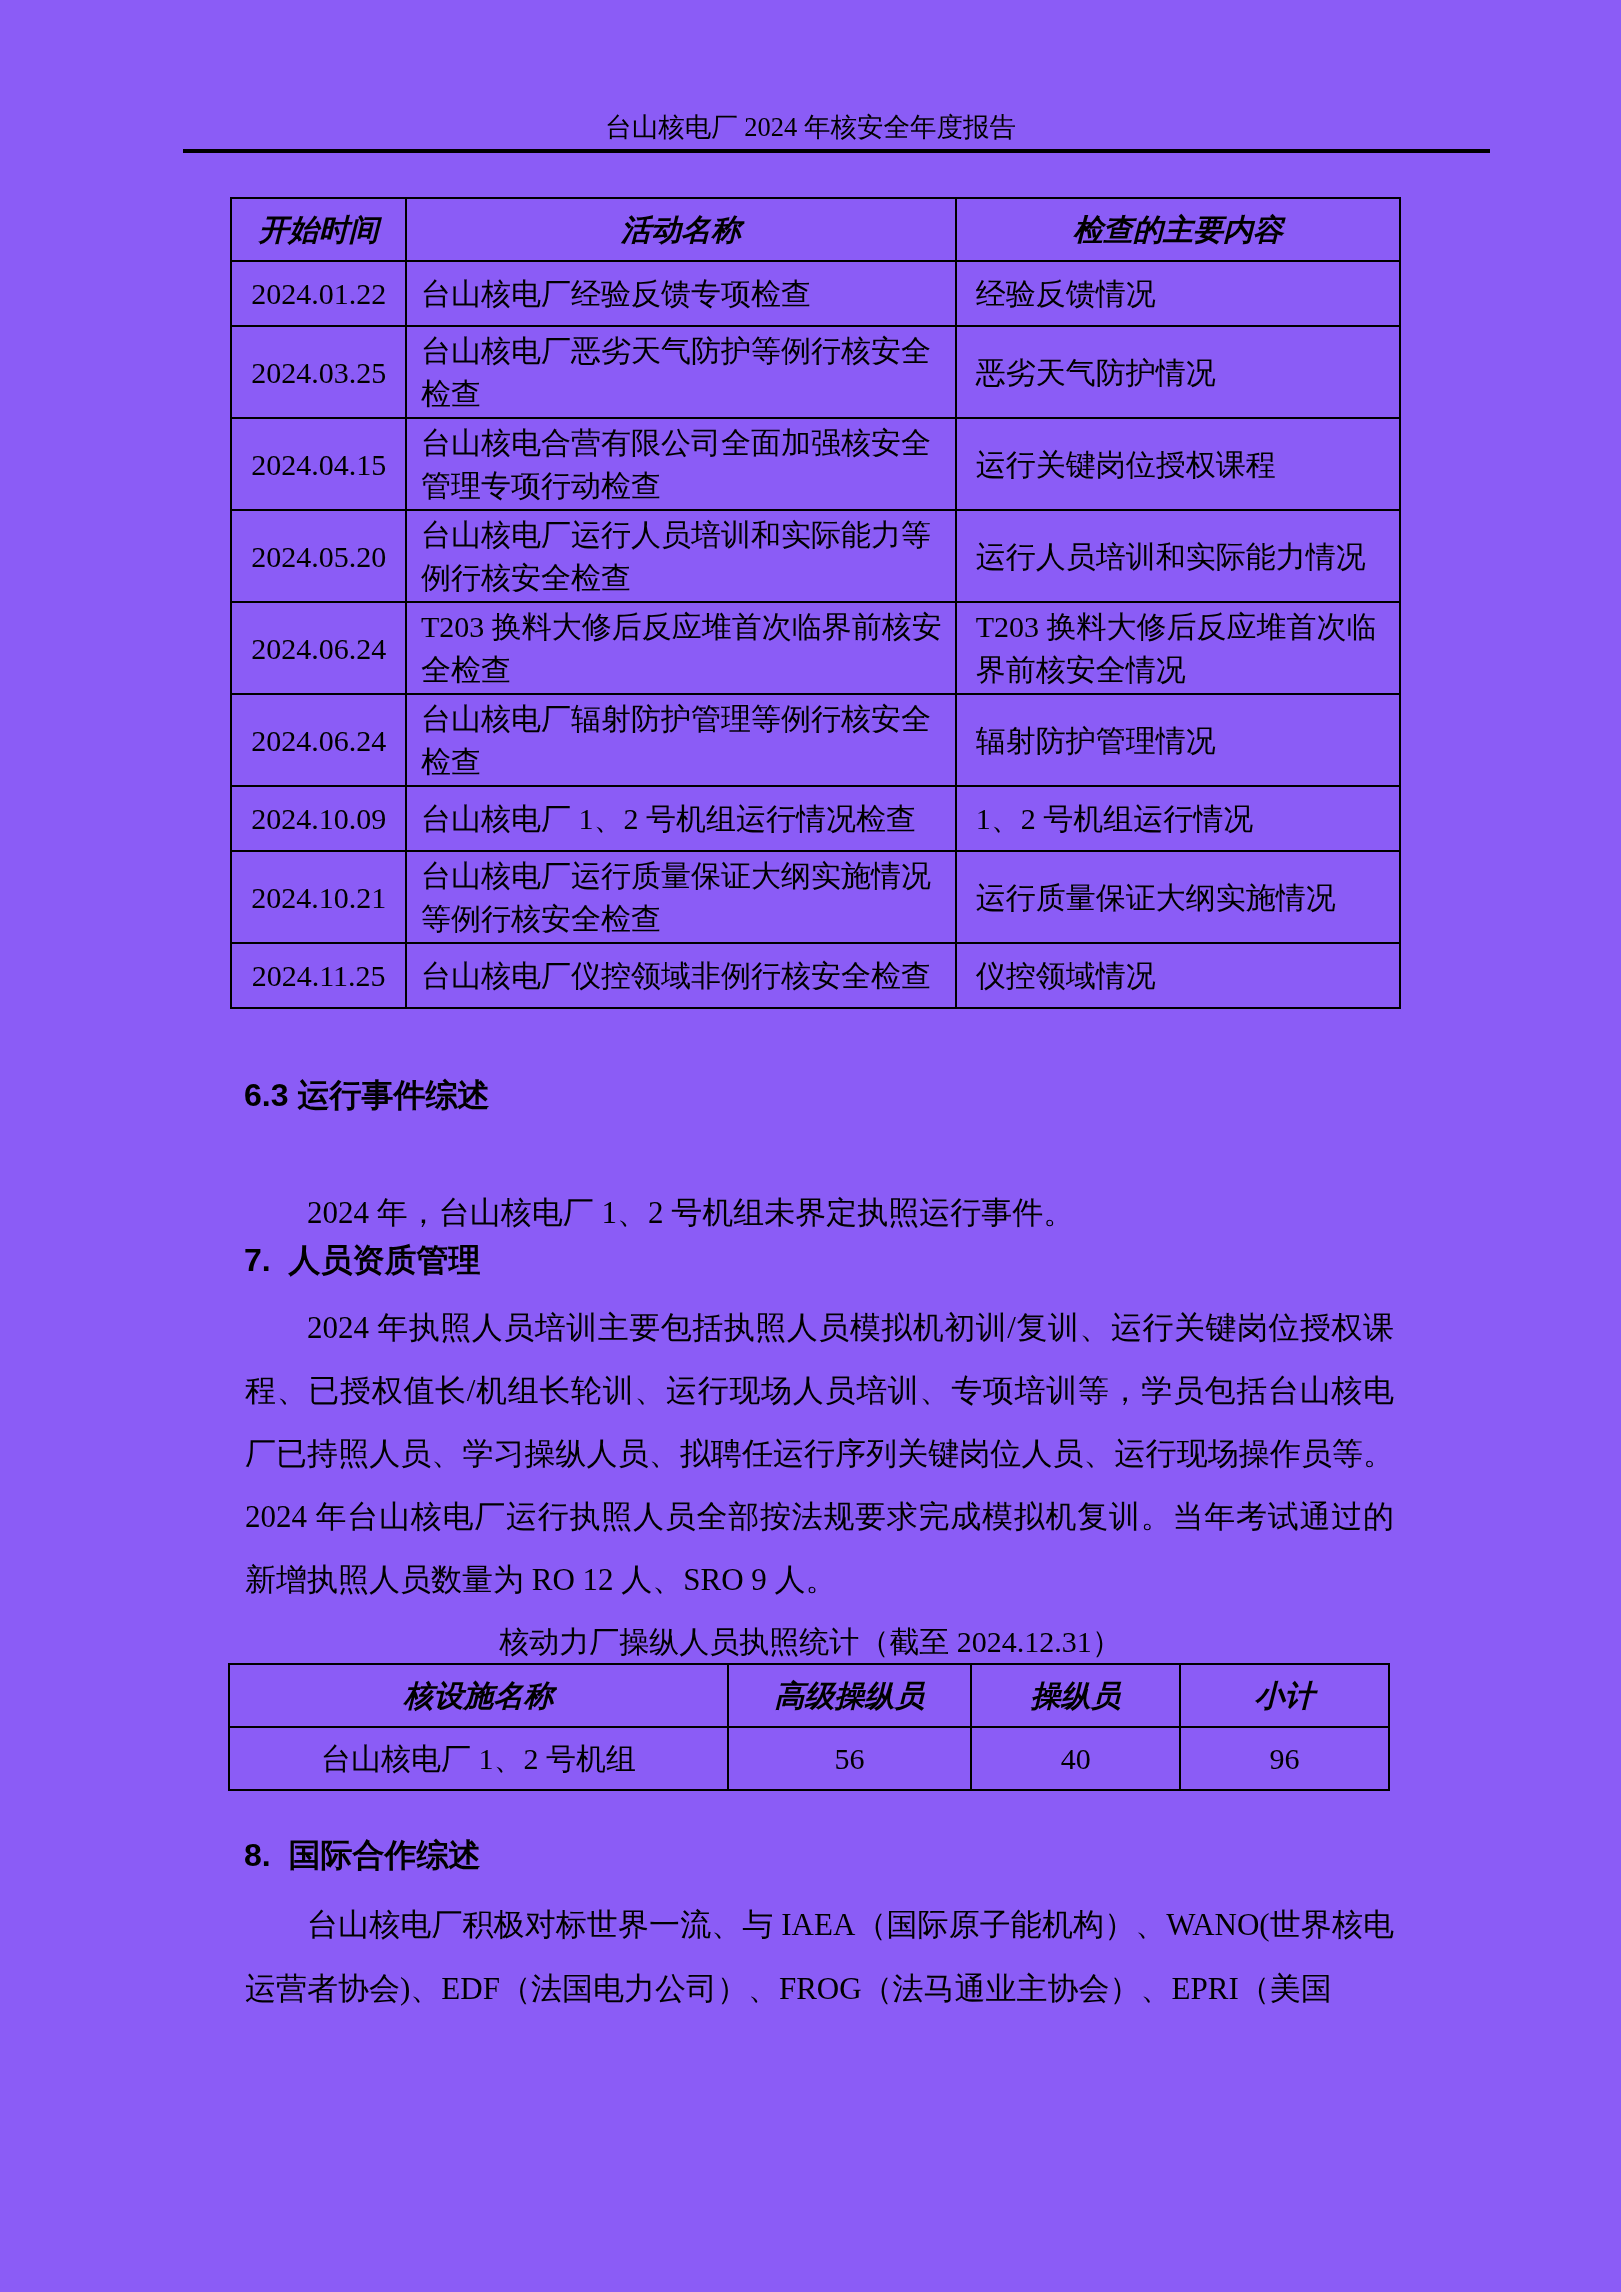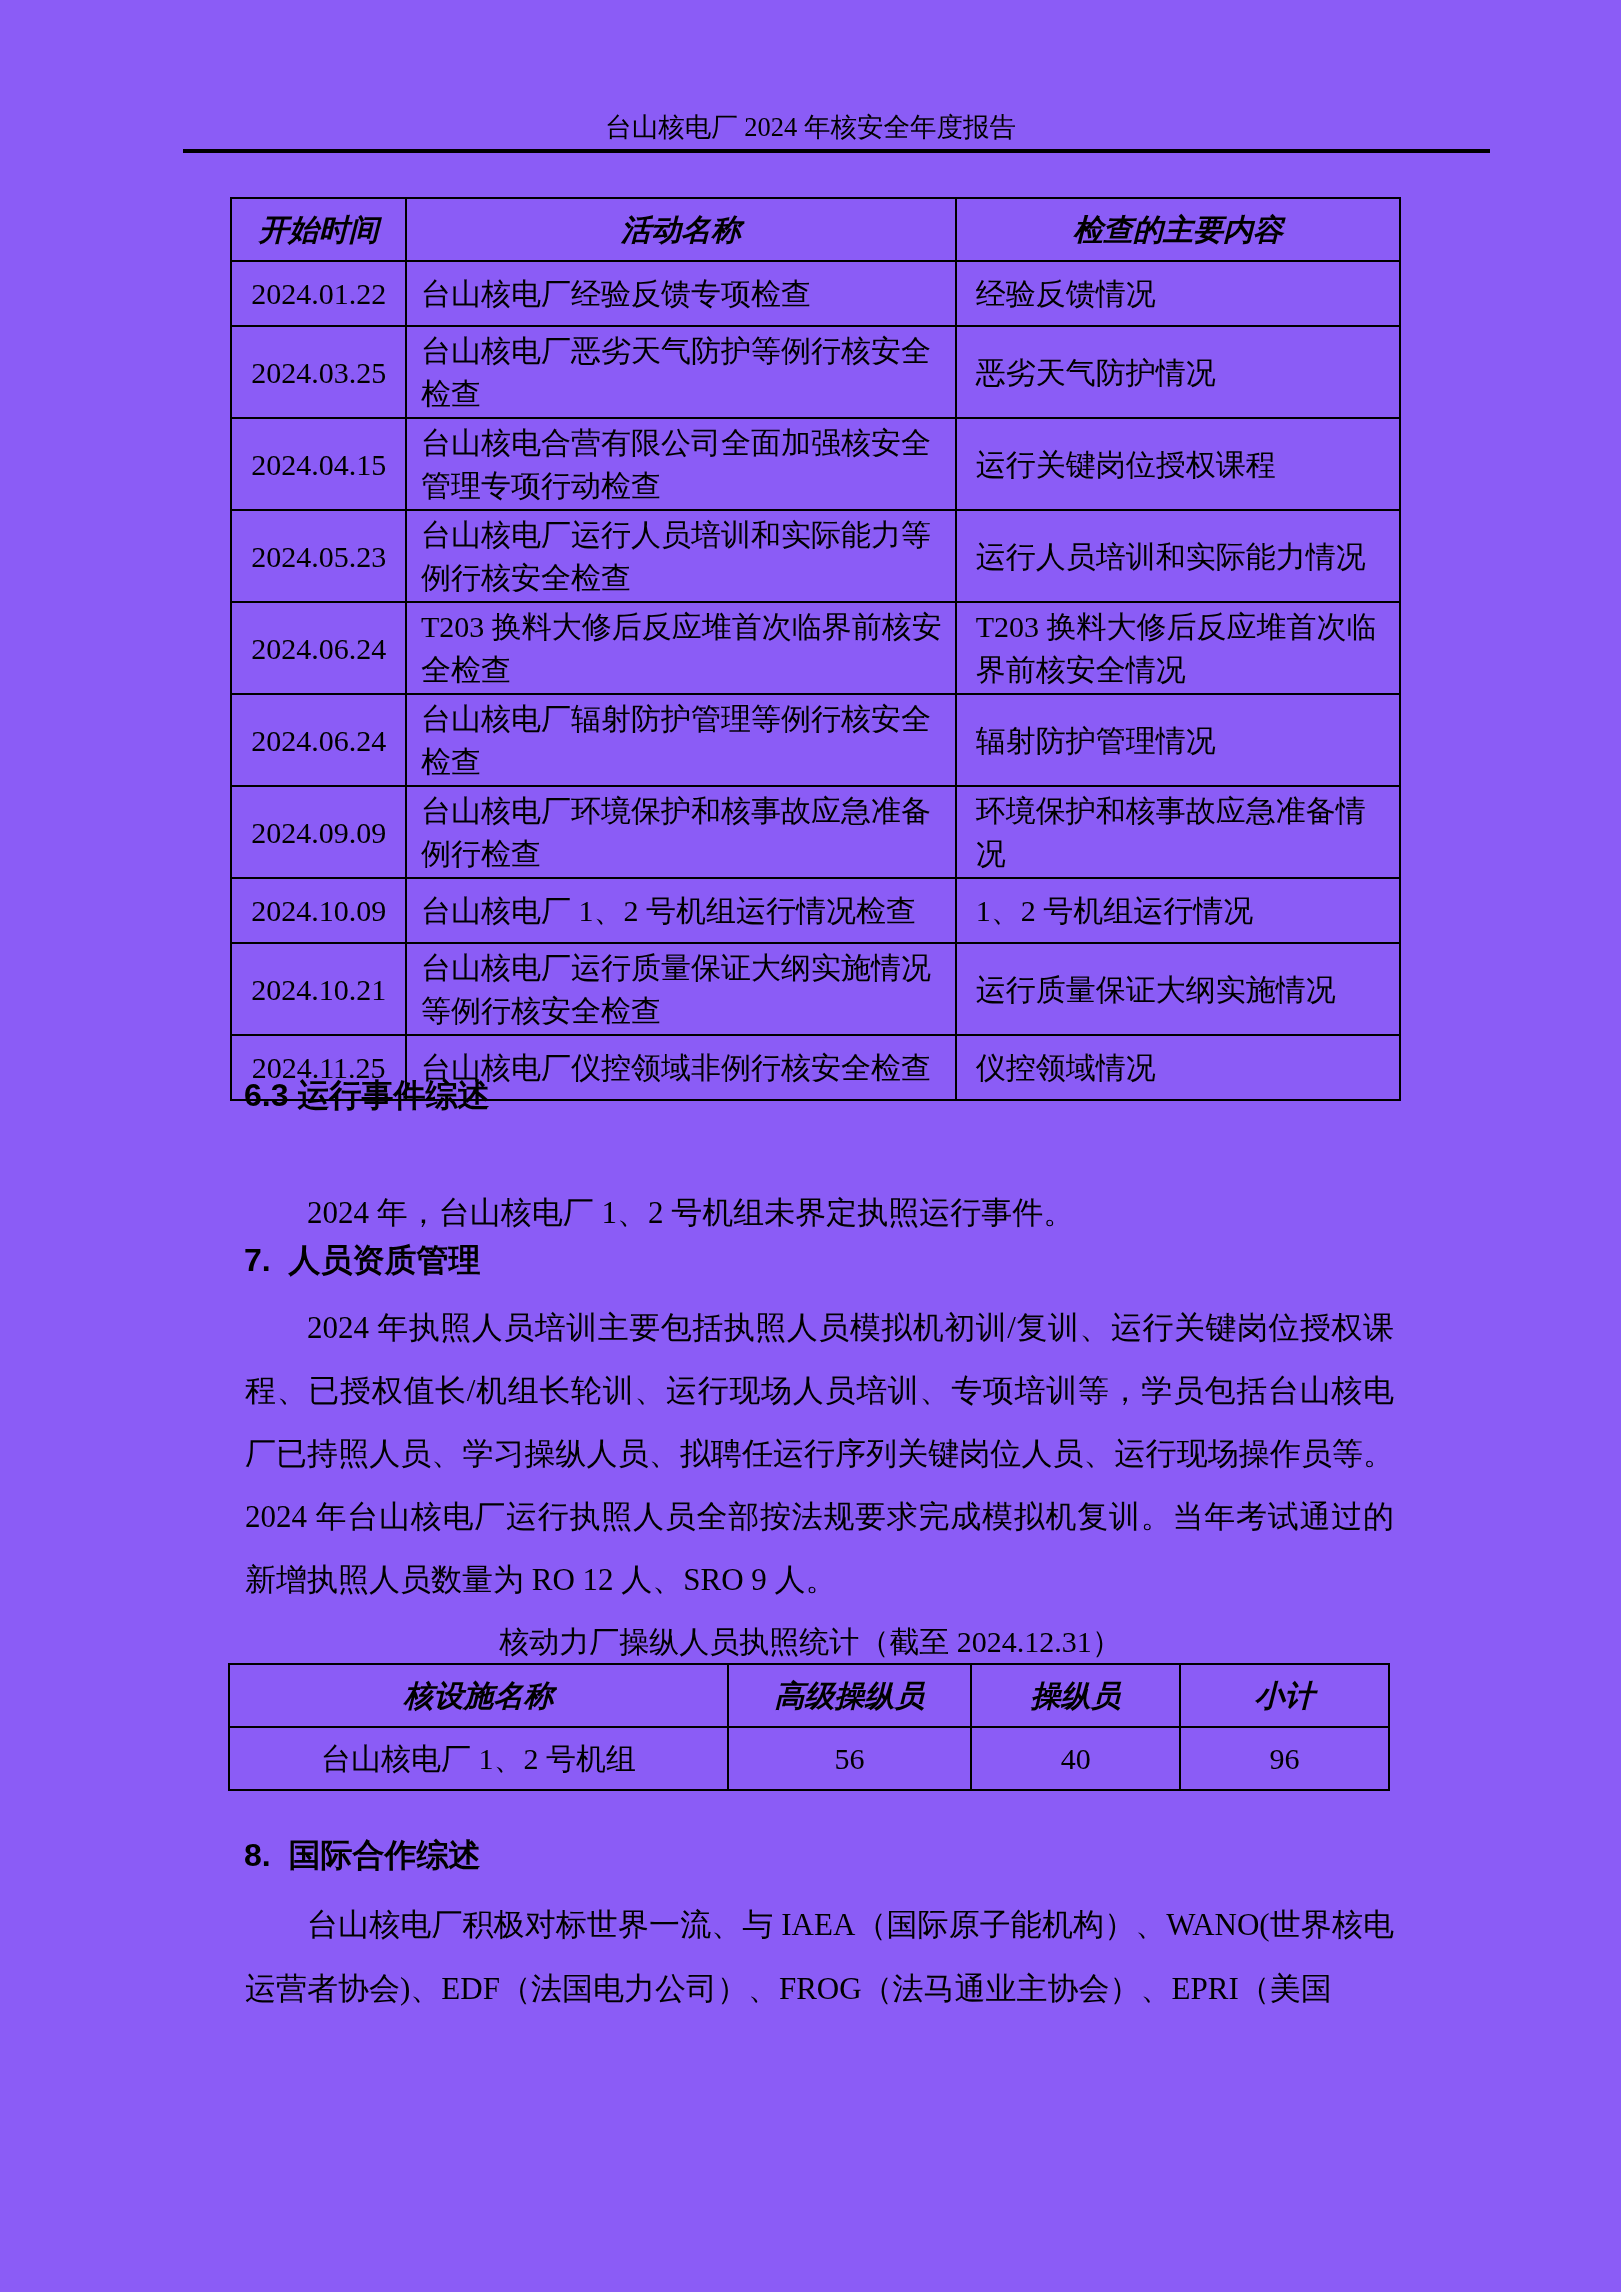--- a/index.html
+++ b/index.html
@@ -146,38 +146,33 @@
         <td class="cell-date">2024.03.25</td>
         <td class="cell-act">台山核电厂恶劣天气防护等例行核安全检查</td>
         <td class="cell-cont">恶劣天气防护情况</td>
       </tr>
       <tr class="h2">
         <td class="cell-date">2024.04.15</td>
         <td class="cell-act">台山核电合营有限公司全面加强核安全管理专项行动检查</td>
         <td class="cell-cont">运行关键岗位授权课程</td>
       </tr>
       <tr class="h2">
-        <td class="cell-date">2024.05.23</td>
+        <td class="cell-date">2024.05.20</td>
         <td class="cell-act">台山核电厂运行人员培训和实际能力等例行核安全检查</td>
         <td class="cell-cont">运行人员培训和实际能力情况</td>
       </tr>
       <tr class="h2">
         <td class="cell-date">2024.06.24</td>
         <td class="cell-act">T203 换料大修后反应堆首次临界前核安全检查</td>
         <td class="cell-cont">T203 换料大修后反应堆首次临界前核安全情况</td>
       </tr>
       <tr class="h2">
         <td class="cell-date">2024.06.24</td>
         <td class="cell-act">台山核电厂辐射防护管理等例行核安全检查</td>
         <td class="cell-cont">辐射防护管理情况</td>
-      </tr>
-      <tr class="h2">
-        <td class="cell-date">2024.09.09</td>
-        <td class="cell-act">台山核电厂环境保护和核事故应急准备例行检查</td>
-        <td class="cell-cont">环境保护和核事故应急准备情况</td>
       </tr>
       <tr class="h1">
         <td class="cell-date">2024.10.09</td>
         <td class="cell-act">台山核电厂 1、2 号机组运行情况检查</td>
         <td class="cell-cont">1、2 号机组运行情况</td>
       </tr>
       <tr class="h2">
         <td class="cell-date">2024.10.21</td>
         <td class="cell-act">台山核电厂运行质量保证大纲实施情况等例行核安全检查</td>
         <td class="cell-cont">运行质量保证大纲实施情况</td>

